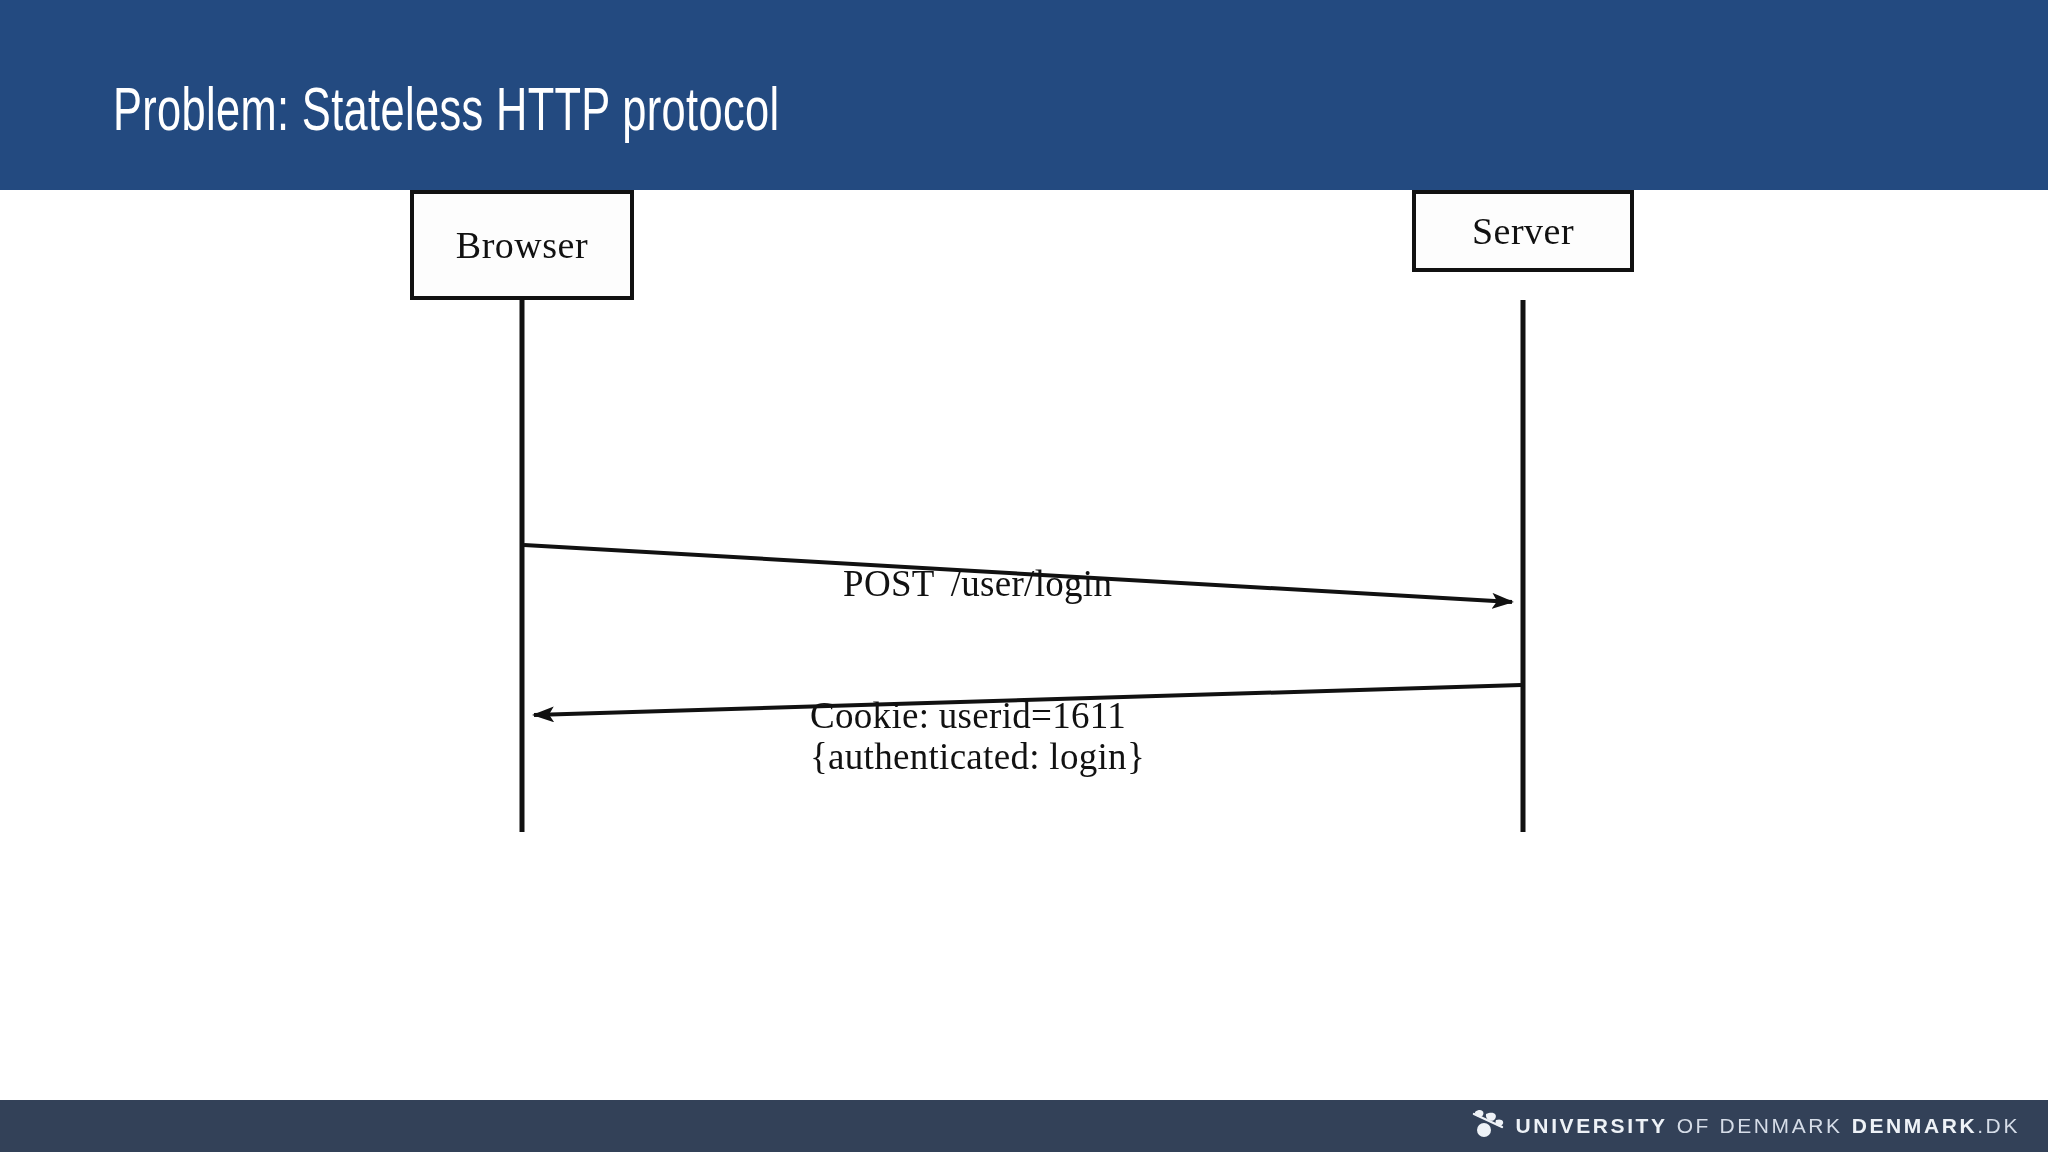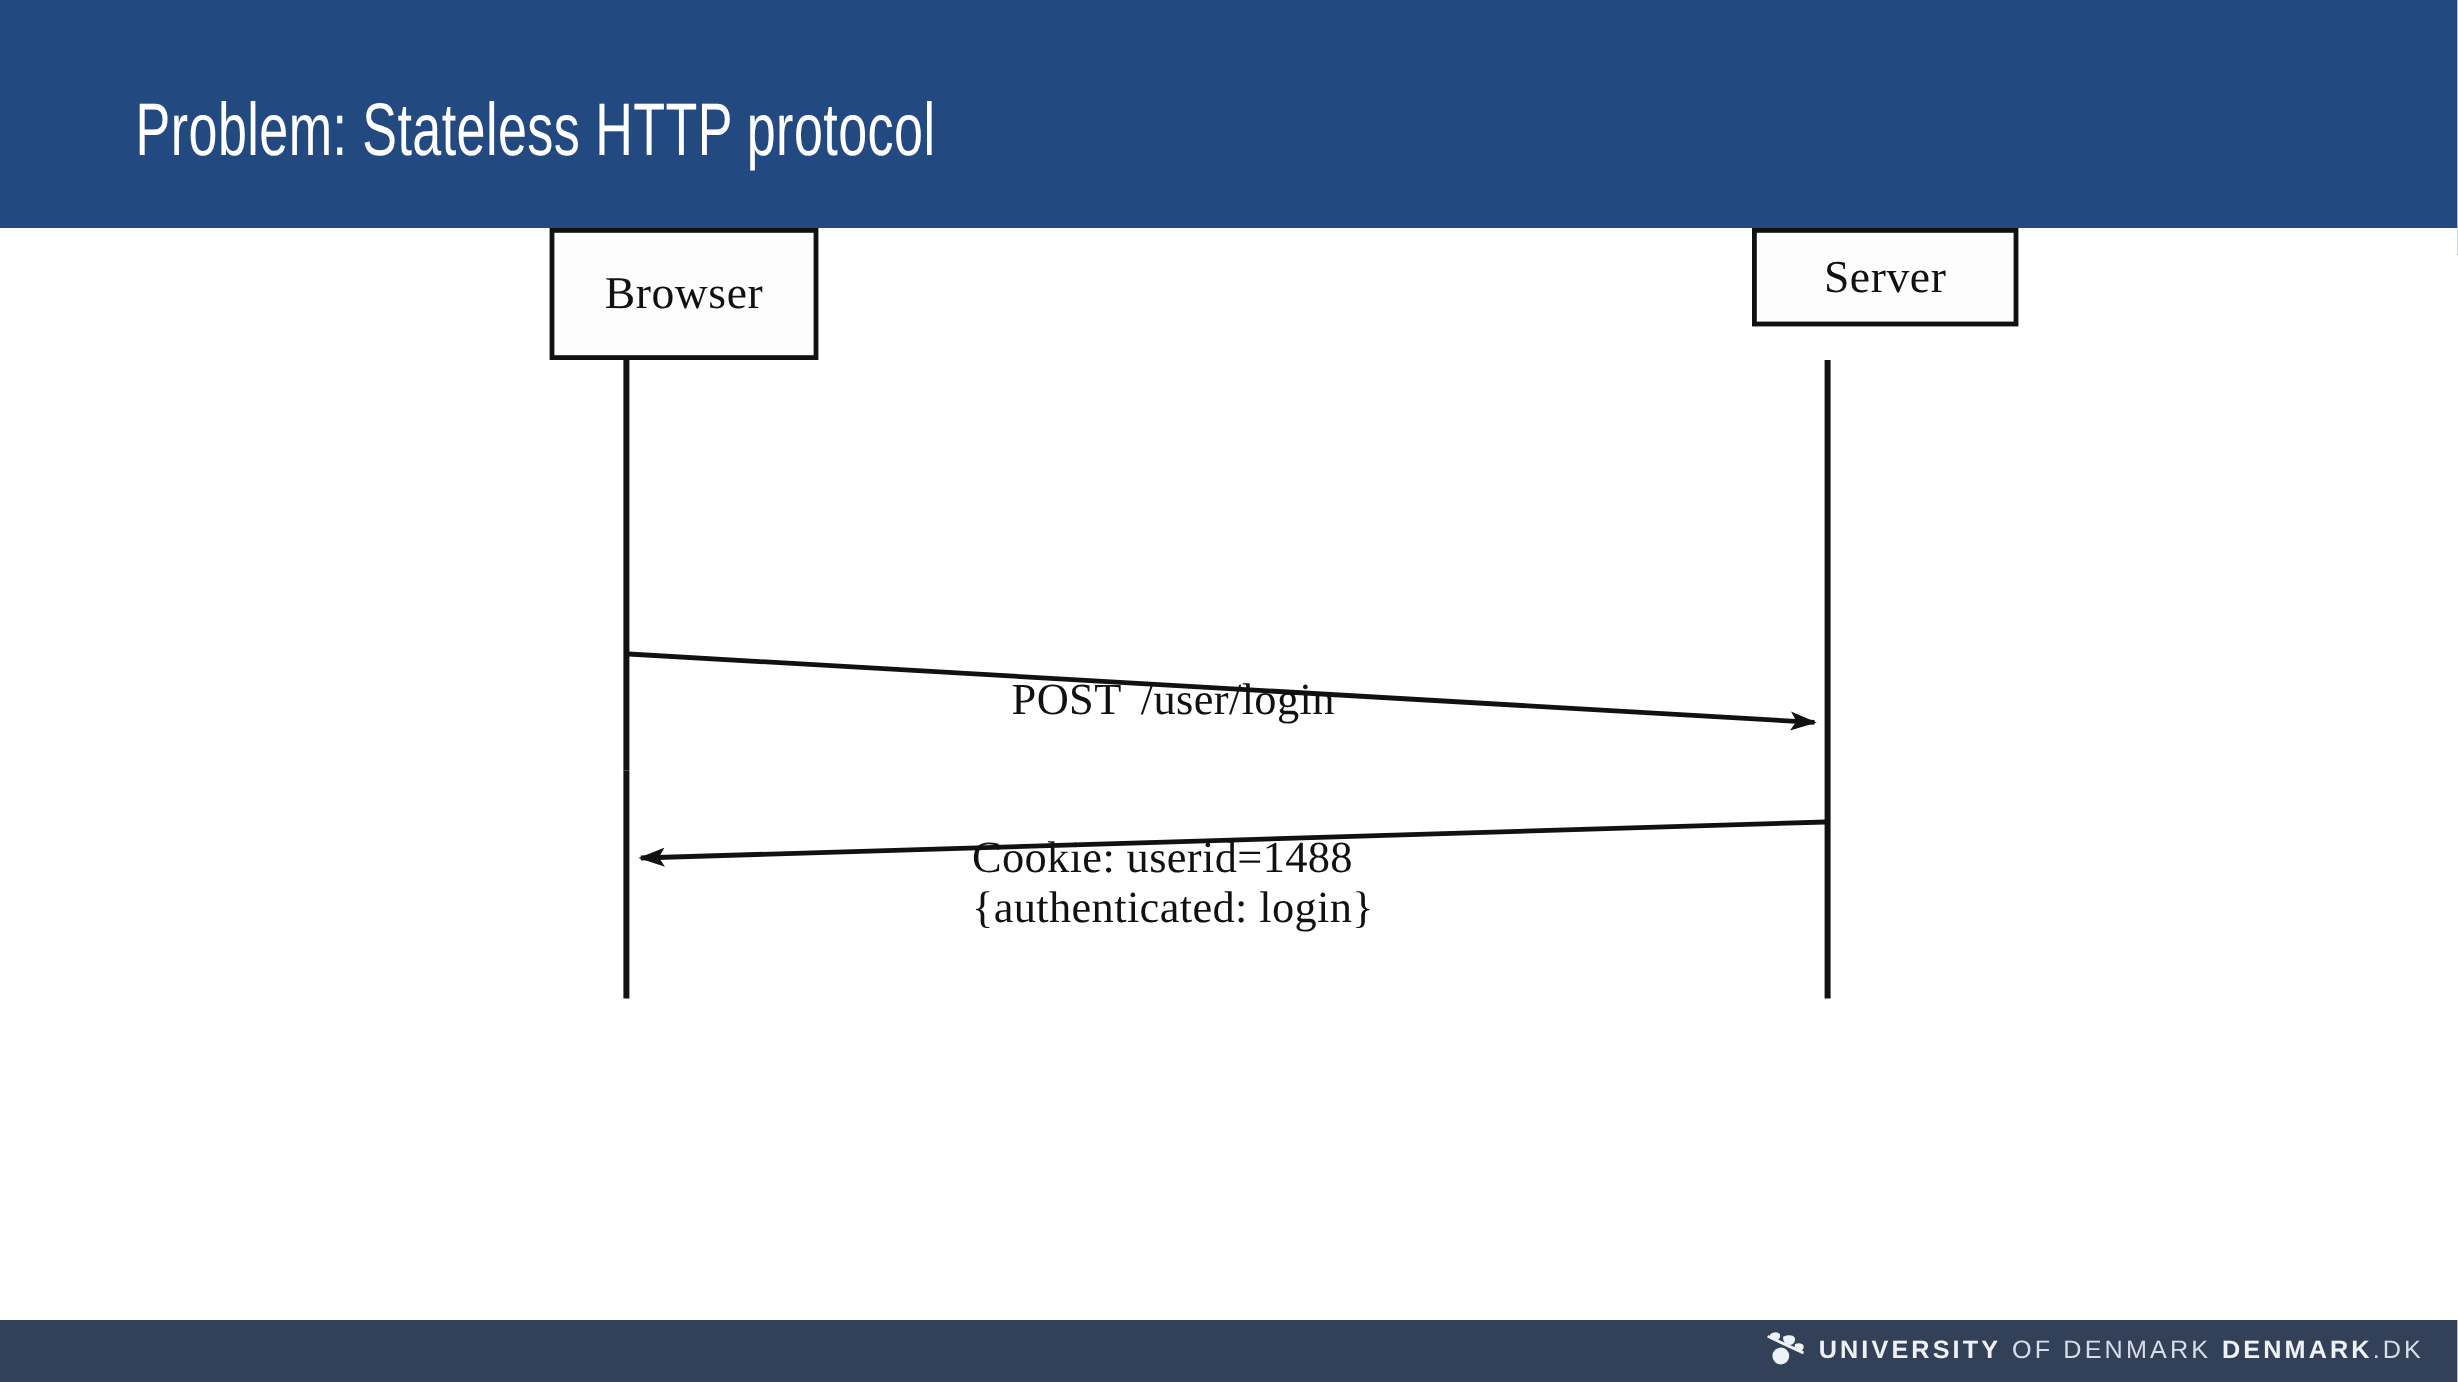--- a/index.html
+++ b/index.html
@@ -56,21 +56,20 @@
     height: 910px;
   }
   .lifeline-box {
     position: absolute;
     background: #fdfdfd;
     border: 4px solid #111111;
     box-sizing: border-box;
     display: flex;
     align-items: center;
     justify-content: center;
-    margin-left: 48px;
   }
   .lifeline-box .box-label {
     font-family: "Liberation Serif", "DejaVu Serif", serif;
     font-size: 38px;
     color: #111111;
     letter-spacing: 0.5px;
   }
   #browser-box {
     left: 410px;
     top: 0px;
@@ -174,21 +173,21 @@
 
     <div id="server-box" class="lifeline-box">
       <span class="box-label">Server</span>
     </div>
 
     <div id="msg-request-label" class="msg-label">
       <span class="verb">POST</span><span>/user/login</span>
     </div>
 
     <div id="msg-response-label" class="msg-label">
-      <span class="line1">Cookie: userid=1488</span>
+      <span class="line1">Cookie: userid=1611</span>
       <span class="line2">{authenticated: login}</span>
     </div>
 
   </div>
 </div>
 
 <div id="footer-band">
   <div id="footer-brand">
 
     <span id="sdu-logo-icon">

